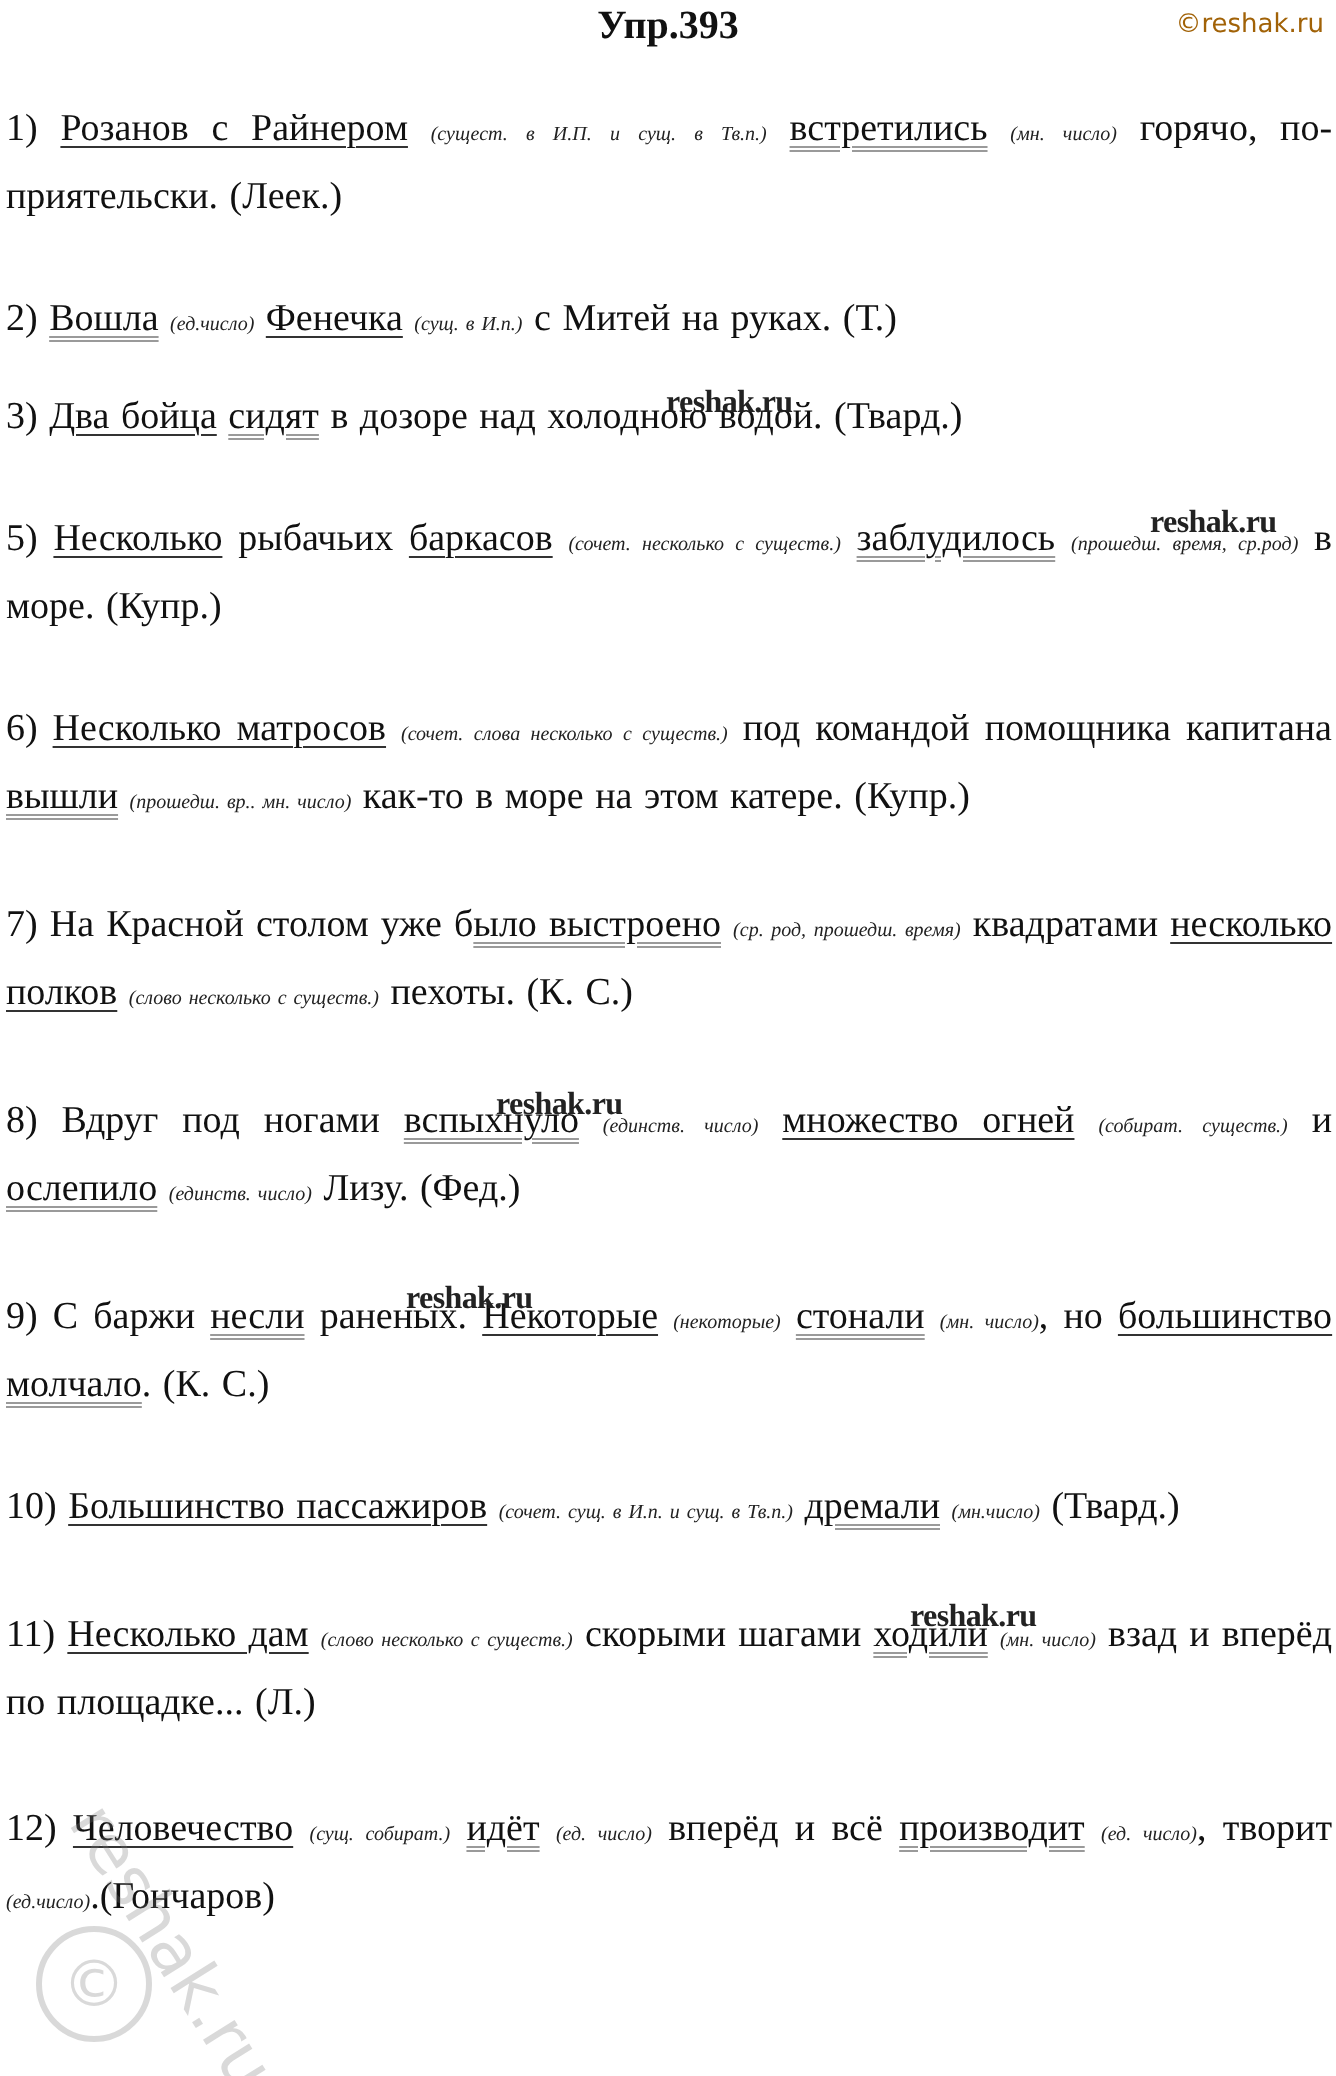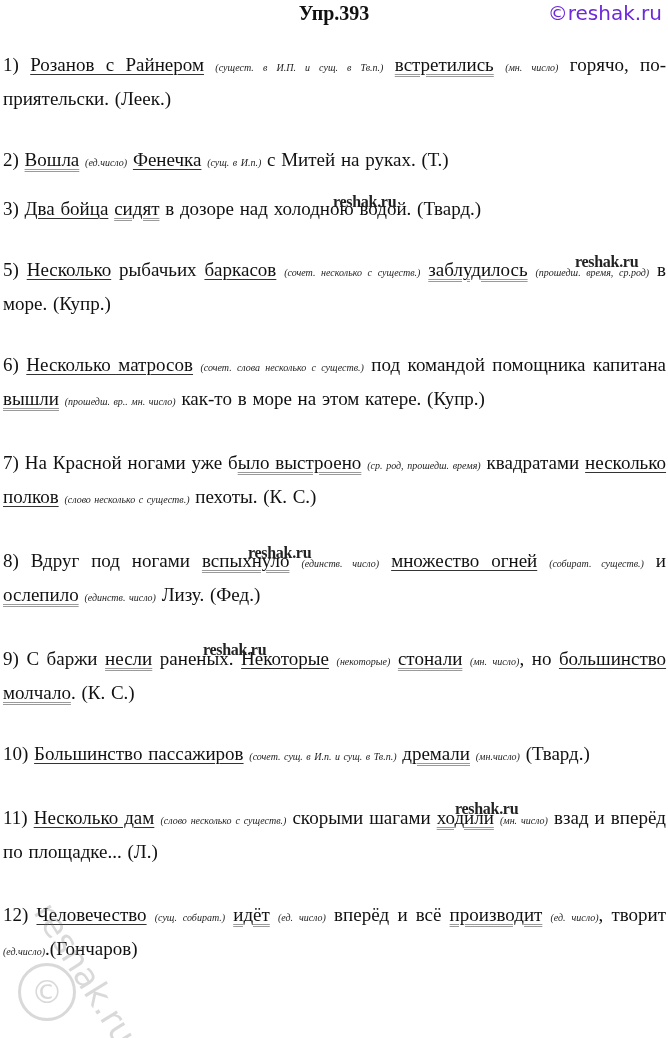--- a/index.html
+++ b/index.html
@@ -23,22 +23,22 @@
     text-align: center;
     font-size: 20px;
     font-weight: bold;
     line-height: 26px;
   }
   .copyright {
     position: absolute;
     top: 2px;
     right: 6px;
     font-family: "DejaVu Sans", "Liberation Sans", sans-serif;
-    font-size: 20px;
-    color: #6d28d9;
+    font-size: 13px;
+    color: #a16207;
     line-height: 22px;
   }
   .content {
     position: absolute;
     top: 49px;
     left: 3px;
     width: 663px;
   }
   .item {
     font-size: 19px;
@@ -153,21 +153,21 @@
     <span class="subj">Несколько матросов</span>
     <span class="note">(сочет. слова несколько с существ.)</span>
     <span>под командой помощника капитана</span>
     <span class="pred">вышли</span>
     <span class="note">(прошедш. вр.. мн. число)</span>
     <span>как-то в море на этом катере. (Купр.)</span>
   </p>
 
   <p class="item" style="margin-top:30px;">
     <span>7)</span>
-    <span>На Красной ногами уже б</span><span class="pred">ыло выстроено</span>
+    <span>На Красной столом уже б</span><span class="pred">ыло выстроено</span>
     <span class="note">(ср. род, прошедш. время)</span>
     <span>квадратами</span>
     <span class="subj">несколько полков</span>
     <span class="note">(слово несколько с существ.)</span>
     <span>пехоты. (К. С.)</span>
   </p>
 
   <p class="item" style="margin-top:30px;position:relative;">
     <span>8)</span>
     <span>Вдруг под ногами</span>

